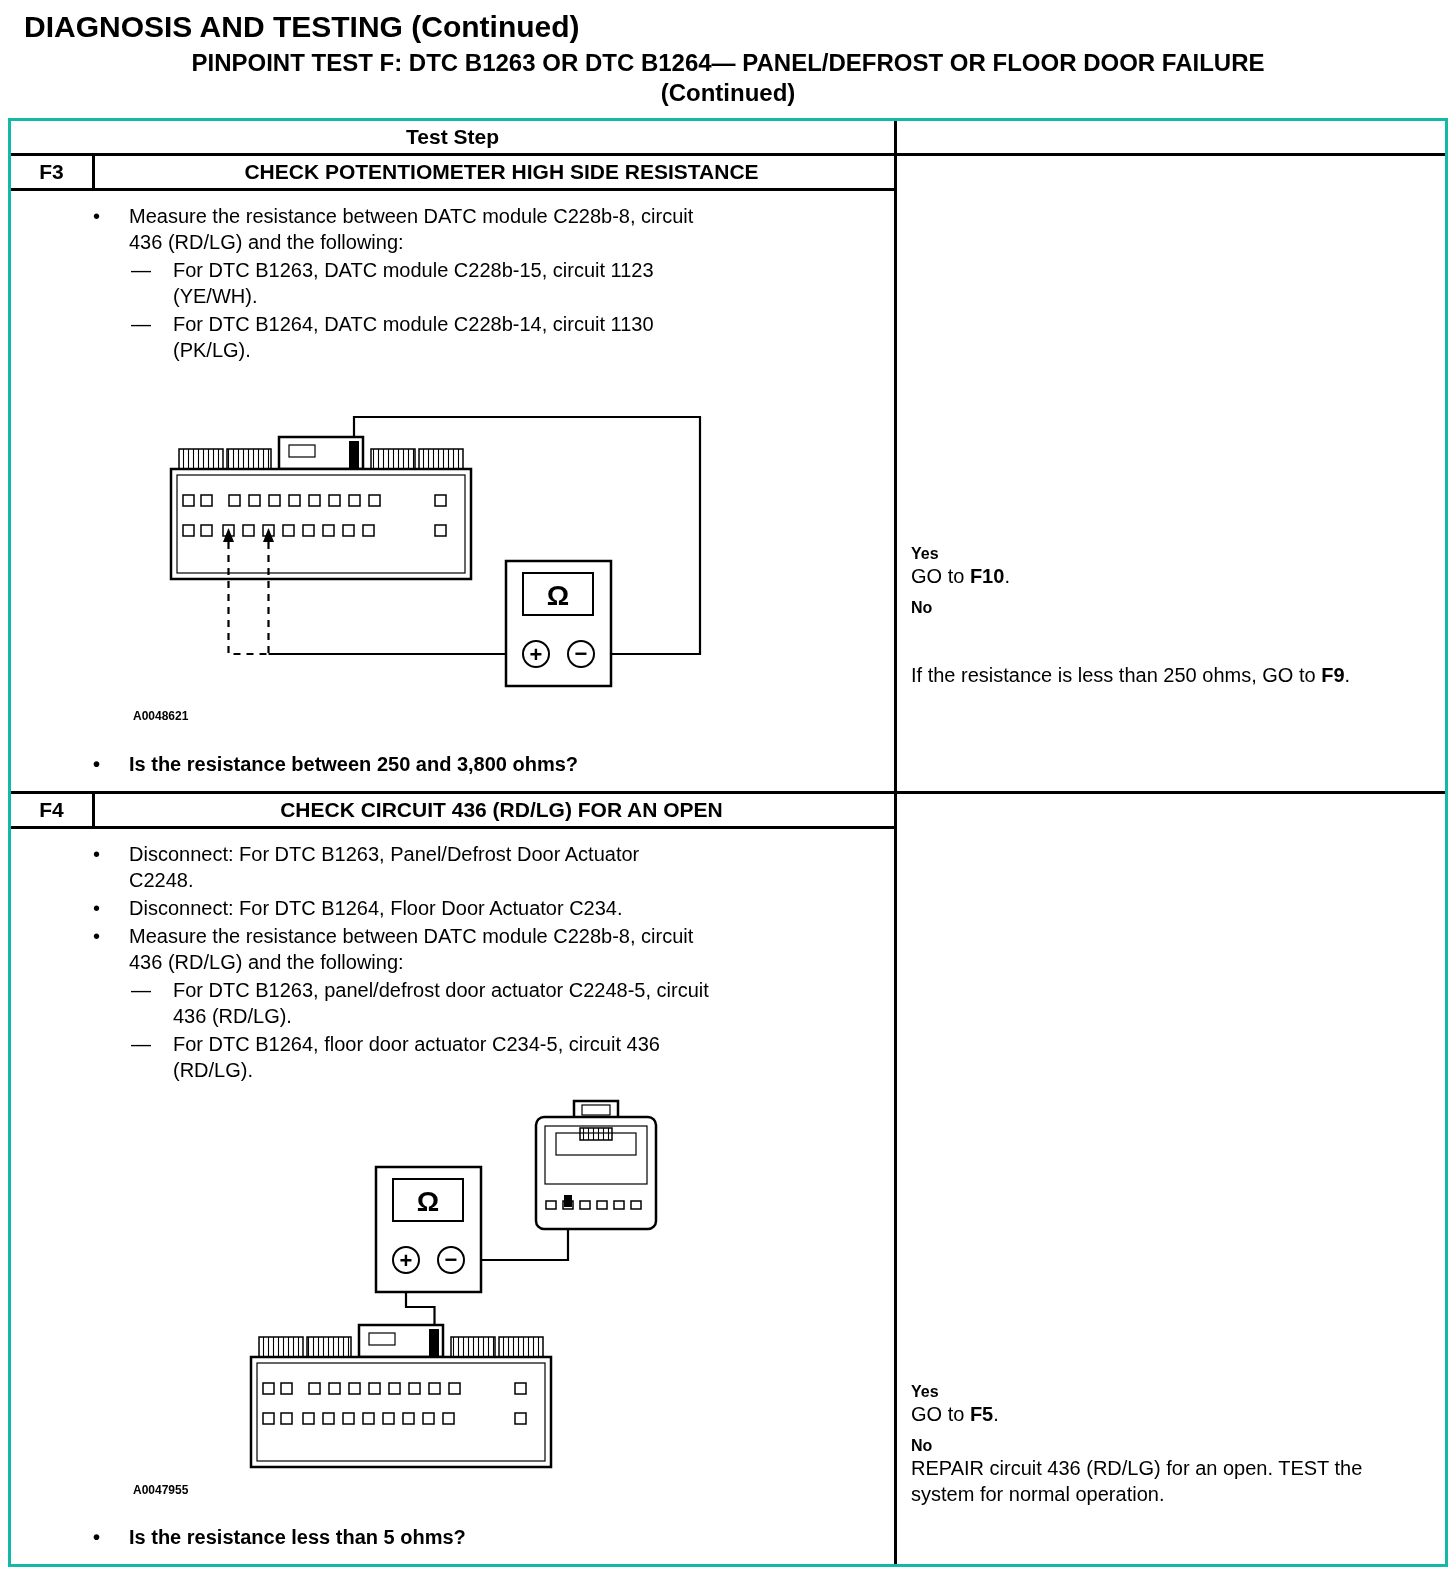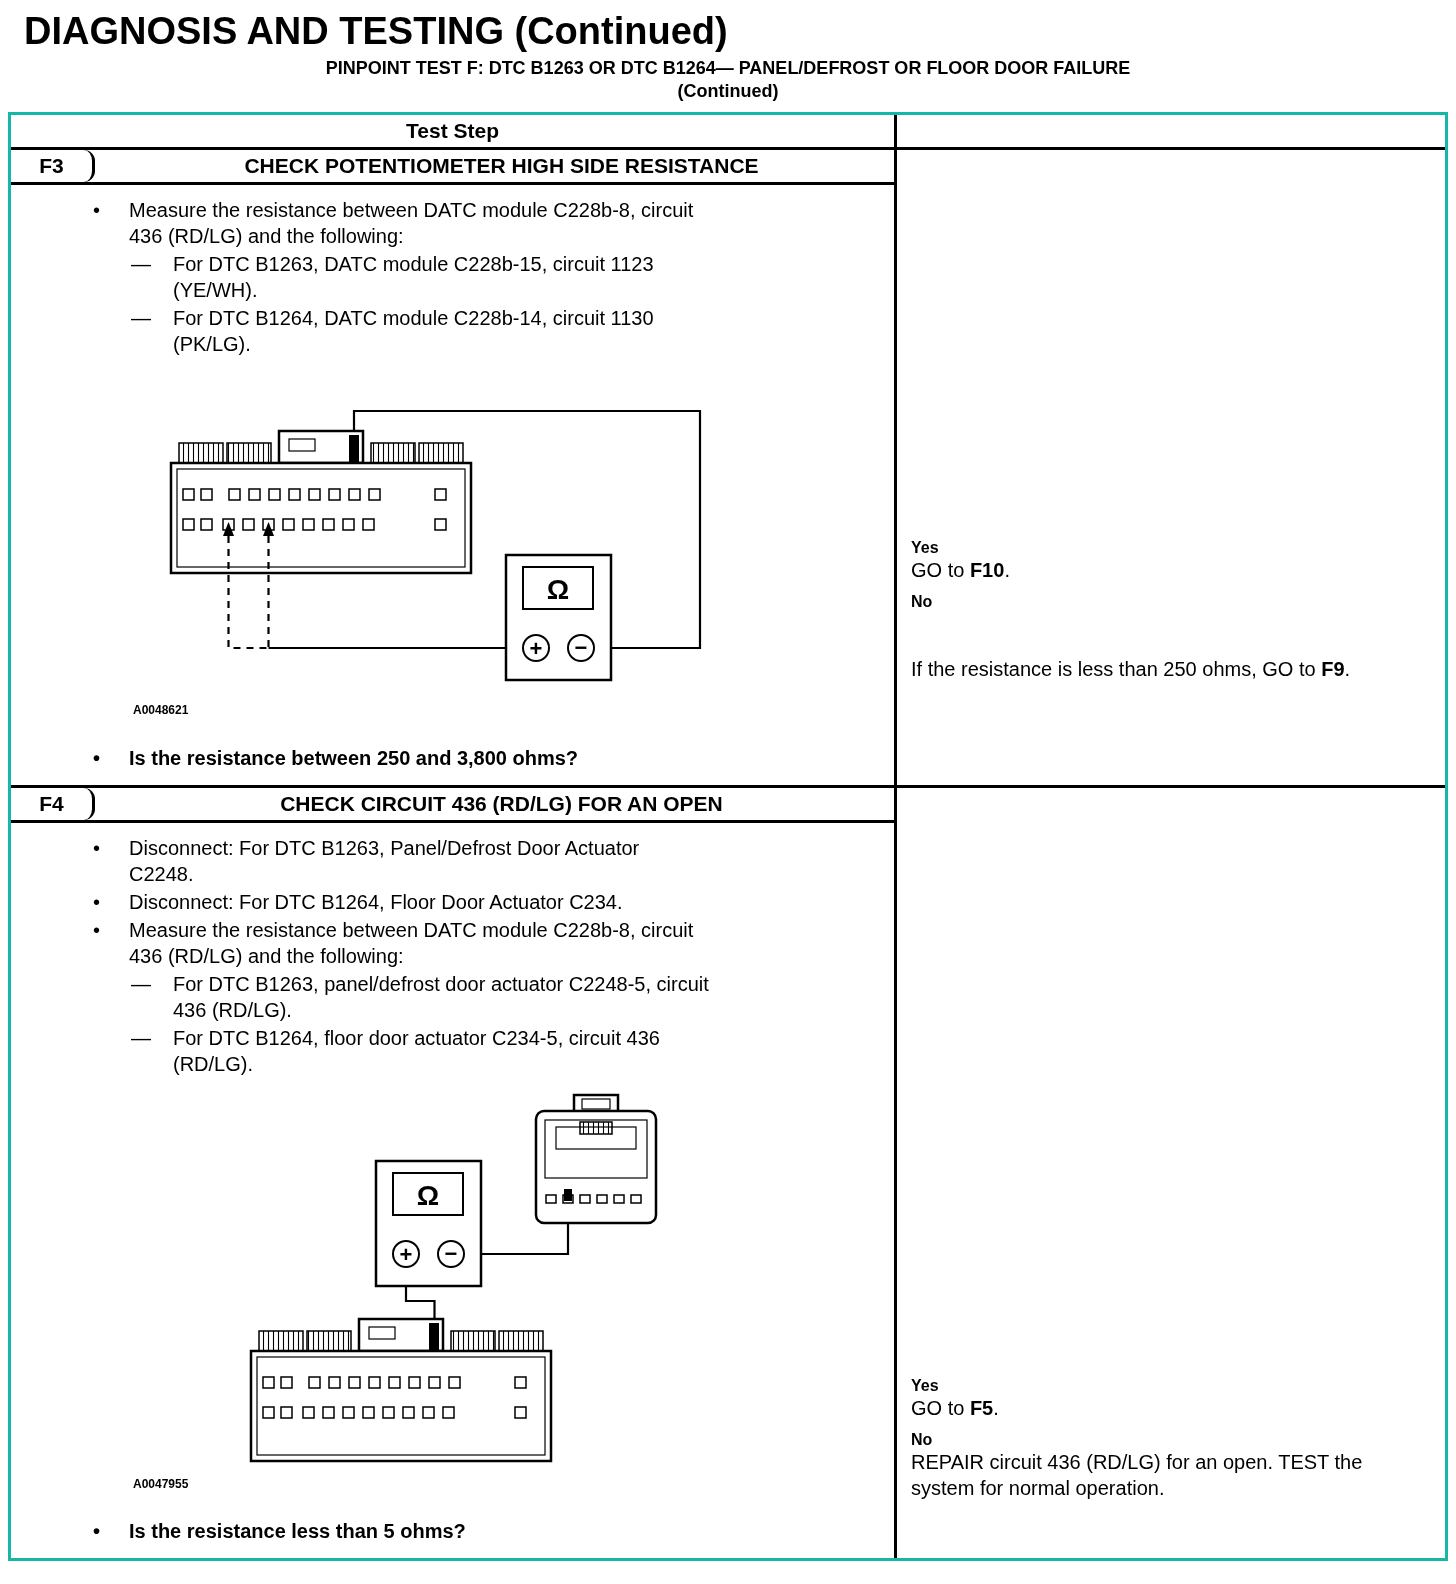--- a/index.html
+++ b/index.html
@@ -4,42 +4,42 @@
 <style>
   html,body{margin:0;padding:0;background:#fff;}
   body{
     width:1456px;height:1584px;
     font-family:"Liberation Sans", sans-serif;
     color:#000;
     -webkit-font-smoothing:antialiased;
   }
   .page{position:relative;width:1456px;height:1584px;overflow:hidden;}
   .page-title{
-    font-size:38px;font-weight:bold;margin:10px 0 4px 24px;letter-spacing:0;
+    font-size:30px;font-weight:bold;margin:10px 0 4px 24px;letter-spacing:0;
   }
   .subtitle{
-    text-align:center;font-weight:bold;font-size:18px;line-height:1.25;margin:4px 0 10px 0;
+    text-align:center;font-weight:bold;font-size:24px;line-height:1.25;margin:4px 0 10px 0;
   }
   .ptable{
     margin:0 8px;border:3px solid #14b8a6;
   }
   .trow{
     display:grid;grid-template-columns:886px 1fr;
   }
   .trow + .trow{border-top:3px solid #000;}
   .thead .th{
     font-weight:bold;font-size:21px;text-align:center;padding:4px 0;
   }
   .th-left{border-right:3px solid #000;}
   .tcell-left{border-right:3px solid #000;}
   .strip{
     display:grid;grid-template-columns:84px 1fr;border-bottom:3px solid #000;
     font-weight:bold;font-size:21px;
   }
-  .strip .code{border-right:3px solid #000;text-align:center;padding:4px 0;border-radius:11px;}
+  .strip .code{border-right:3px solid #000;text-align:center;padding:4px 0;}
   .strip .stitle{padding:4px 0 4px 14px;text-align:center;}
   .sbody{padding:10px 10px 14px 10px;font-size:20px;line-height:1.3;}
   .bullet-item{display:flex;padding-left:72px;margin:2px 0;}
   .bullet-item .marker{flex:0 0 36px;}
   .dash-item{display:flex;padding-left:110px;margin:2px 0;}
   .dash-item .marker{flex:0 0 42px;}
   .btext{max-width:580px;}
   .dtext{max-width:560px;}
   .question{display:flex;padding-left:72px;font-weight:bold;margin-top:26px;}
   .question .marker{flex:0 0 36px;}

